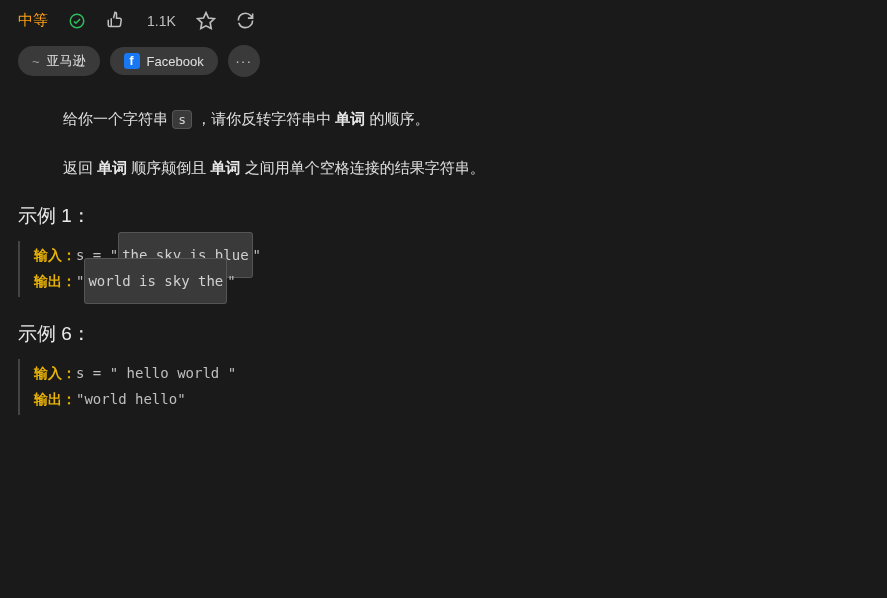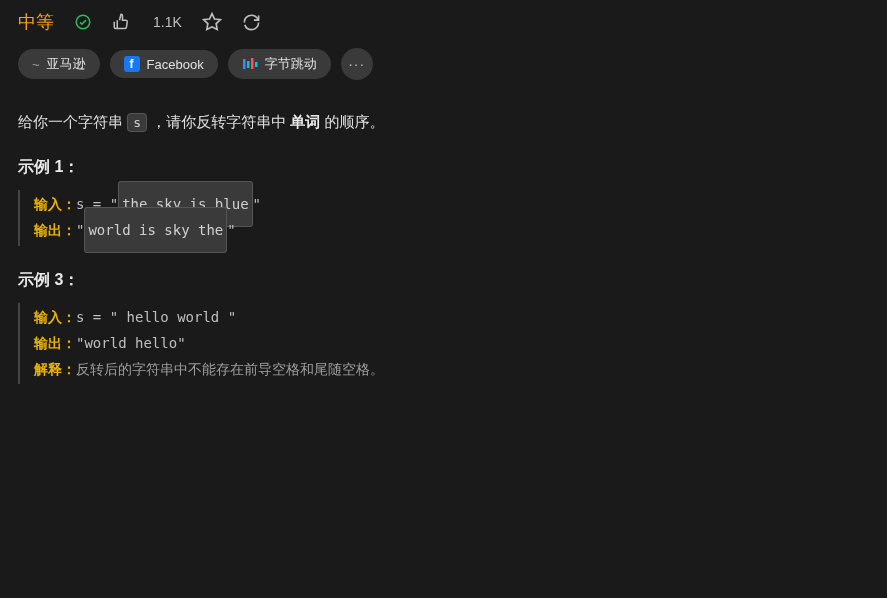--- a/index.html
+++ b/index.html
@@ -14,21 +14,21 @@
     padding: 10px 18px;
   }
   .header-row {
     display: flex;
     align-items: center;
     gap: 20px;
     margin-bottom: 14px;
   }
   .difficulty {
     color: #ffa116;
-    font-size: 18px;
+    font-size: 15px;
     text-align: right;
   }
   .solved-icon svg { width: 18px; height: 18px; display:block; }
   .thumbs-group {
     display: flex;
     align-items: center;
     gap: 23px;
     color: #bfbfbf;
     cursor: pointer;
   }
@@ -75,36 +75,37 @@
     color:#bfbfbf;
     cursor:pointer;
     font-size: 14px;
     letter-spacing: 1px;
   }
   .content p {
     margin-bottom: 22px;
     line-height: 1.8;
     font-size: 15px;
     color: #e0e0e0;
+    margin-left: 45px;
   }
   .content .spaced-heavy { margin-bottom: 40px;}
   code.inline {
     background: #3a3a3a;
     border: 1px solid #555;
     border-radius: 4px;
     padding: 1px 5px;
     font-family: Monaco, Consolas, monospace;
     font-size: 13px;
     color: #d0d0d0;
   }
   strong { font-weight: 700; color: #eaeaea;}
   .example-title {
-    font-weight: 700;
+    font-weight: 400;
     margin-bottom: 12px;
-    font-size: 16px;
+    font-size: 19px;
     color: #eaeaea;
   }
   .example-block {
     border-left: 2px solid #444;
     padding: 2px 0 2px 14px;
     margin-bottom: 24px;
     font-family: Monaco, Consolas, monospace;
     font-size: 14px;
     line-height: 1.85;
   }
@@ -152,54 +153,43 @@
 
 <div class="tag-row">
   <div class="tag">
     <span class="prefix">~</span>
     <span>亚马逊</span>
   </div>
   <div class="tag">
     <span class="fb-icon">f</span>
     <span>Facebook</span>
   </div>
-  <div class="tag">
-    <span class="byte-icon">
-      <svg width="16" height="16" viewBox="0 0 16 16">
-          <rect x="1" y="3" width="2.5" height="10" fill="#3c8cff"></rect>
-          <rect x="5" y="5" width="2.5" height="7" fill="#00c8d2"></rect>
-          <rect x="9" y="2" width="2.5" height="11" fill="#ff4f5e"></rect>
-          <rect x="13" y="6" width="2.5" height="5" fill="#00c8d2"></rect>
-        </svg>
-    </span>
-    <span>字节跳动</span>
-  </div>
   <div class="more-btn">···</div>
 </div>
 
 <div class="content">
   <p>
     <span>给你一个字符串 </span><code class="inline">s</code><span> ，请你反转字符串中 </span><strong>单词</strong><span> 的顺序。</span>
+  </p>
+  <p>
+    <span>返回 </span><strong>单词</strong><span> 顺序颠倒且 </span><strong>单词</strong><span> 之间用单个空格连接的结果字符串。</span>
   </p>
 
   <div class="example-title">示例 1：</div>
   <div class="example-block">
     <div>
       <span class="label">输入：</span><span class="io-value">s = "</span><span class="highlight">the sky is blue</span><span class="io-value">"</span>
     </div>
     <div>
       <span class="label">输出：</span><span class="io-value">"</span><span class="highlight">world is sky the</span><span class="io-value">"</span>
     </div>
   </div>
 
-  <div class="example-title">示例 3：</div>
+  <div class="example-title">示例 6：</div>
   <div class="example-block">
     <div>
       <span class="label">输入：</span><span class="io-value">s = "  hello world  "</span>
     </div>
     <div>
       <span class="label">输出：</span><span class="io-value">"world hello"</span>
     </div>
-    <div>
-      <span class="label">解释：</span><span class="explain-text">反转后的字符串中不能存在前导空格和尾随空格。</span>
-    </div>
   </div>
 </div>
 
 </body></html>

